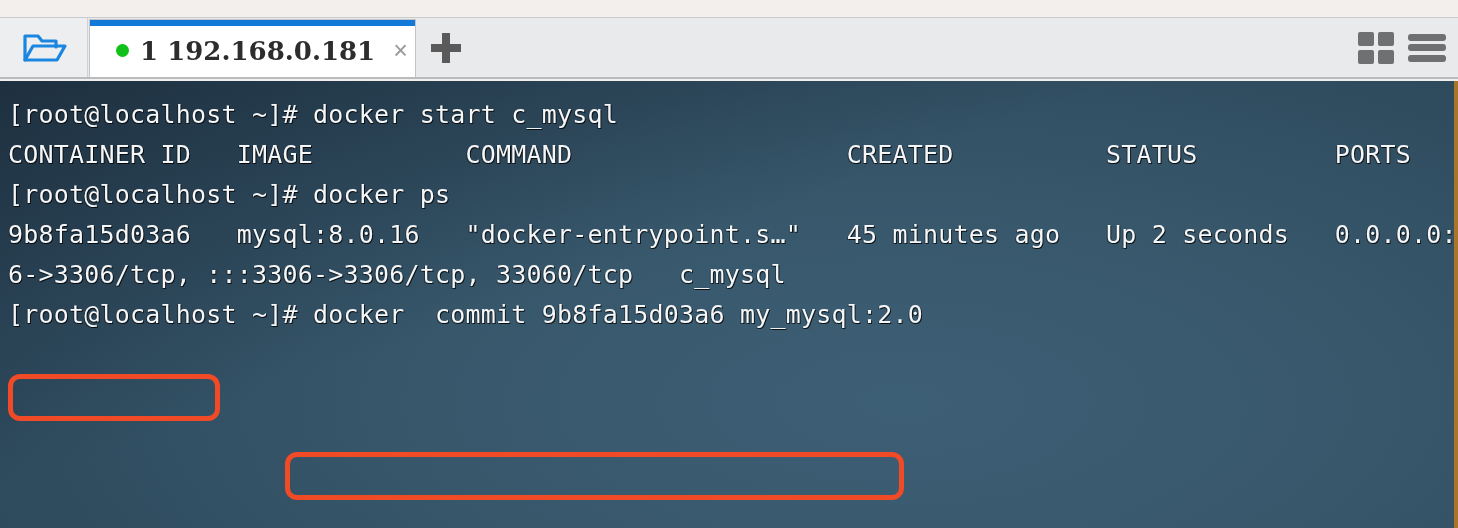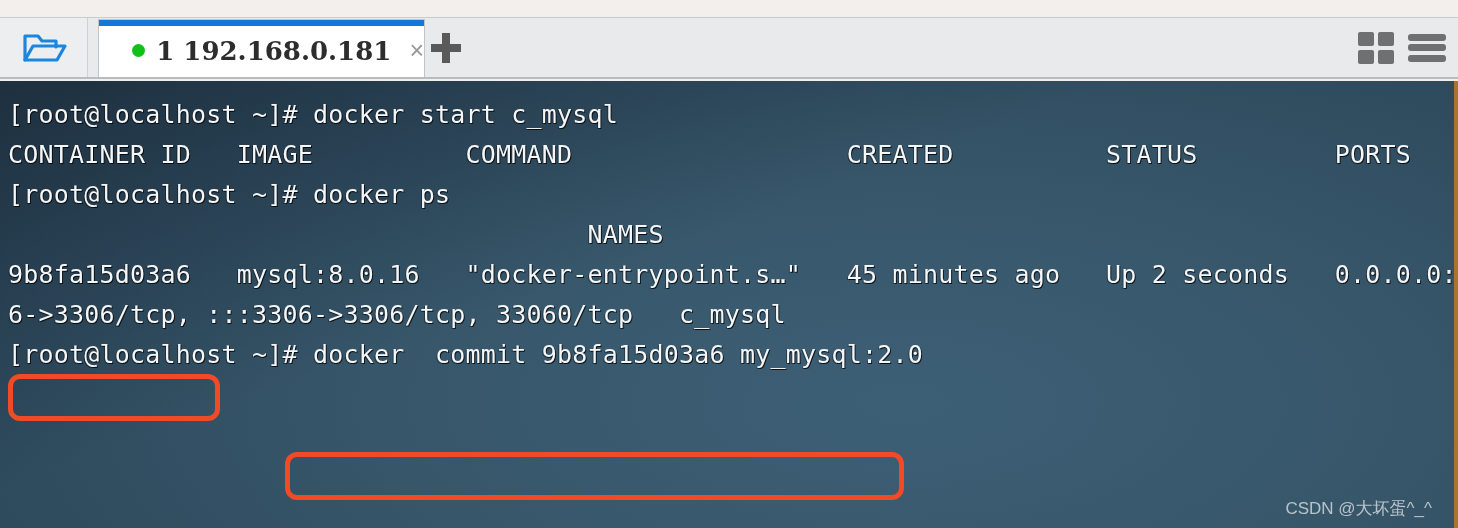--- a/index.html
+++ b/index.html
@@ -54,30 +54,29 @@
     justify-content: center;
     border-right: 1px solid #cfd1d4;
     box-sizing: border-box;
     background: #eceef0;
   }
   .folder-btn svg { display: block; }
 
   
   .tab-active {
     position: absolute;
-    left: 98px; top: 1px;
+    left: 89px; top: 1px;
     width: 327px;
     height: 58px;
     background: #ffffff;
     border: 1px solid #c2c4c7;
     border-bottom: none;
     box-sizing: border-box;
     display: flex;
     align-items: center;
-    justify-content: flex-end;
   }
   .tab-accent {
     position: absolute;
     left: 0; top: 0;
     width: 100%;
     height: 6px;
     background: #1279d8;
   }
   .tab-dot {
     width: 13px;
@@ -291,25 +290,23 @@
       </div>
 
     </div>
   </div>
 
   <div class="terminal">
     <div class="term-text">
       <div class="line">[root@localhost ~]# docker start c_mysql</div>
       <div class="line">CONTAINER ID   IMAGE          COMMAND                  CREATED          STATUS         PORTS</div>
       <div class="line">[root@localhost ~]# docker ps</div>
-      <div class="line">                                      NAMES</div>
       <div class="line">9b8fa15d03a6   mysql:8.0.16   "docker-entrypoint.s…"   45 minutes ago   Up 2 seconds   0.0.0.0:330</div>
       <div class="line">6-&gt;3306/tcp, :::3306-&gt;3306/tcp, 33060/tcp   c_mysql</div>
       <div class="line">[root@localhost ~]# docker  commit 9b8fa15d03a6 my_mysql:2.0</div>
     </div>
 
     <div class="redbox" id="redbox-containerid"></div>
     <div class="redbox" id="redbox-commit"></div>
 
-    <div class="watermark">CSDN @大坏蛋^_^</div>
   </div>
 
 </div>
 
 </body></html>

